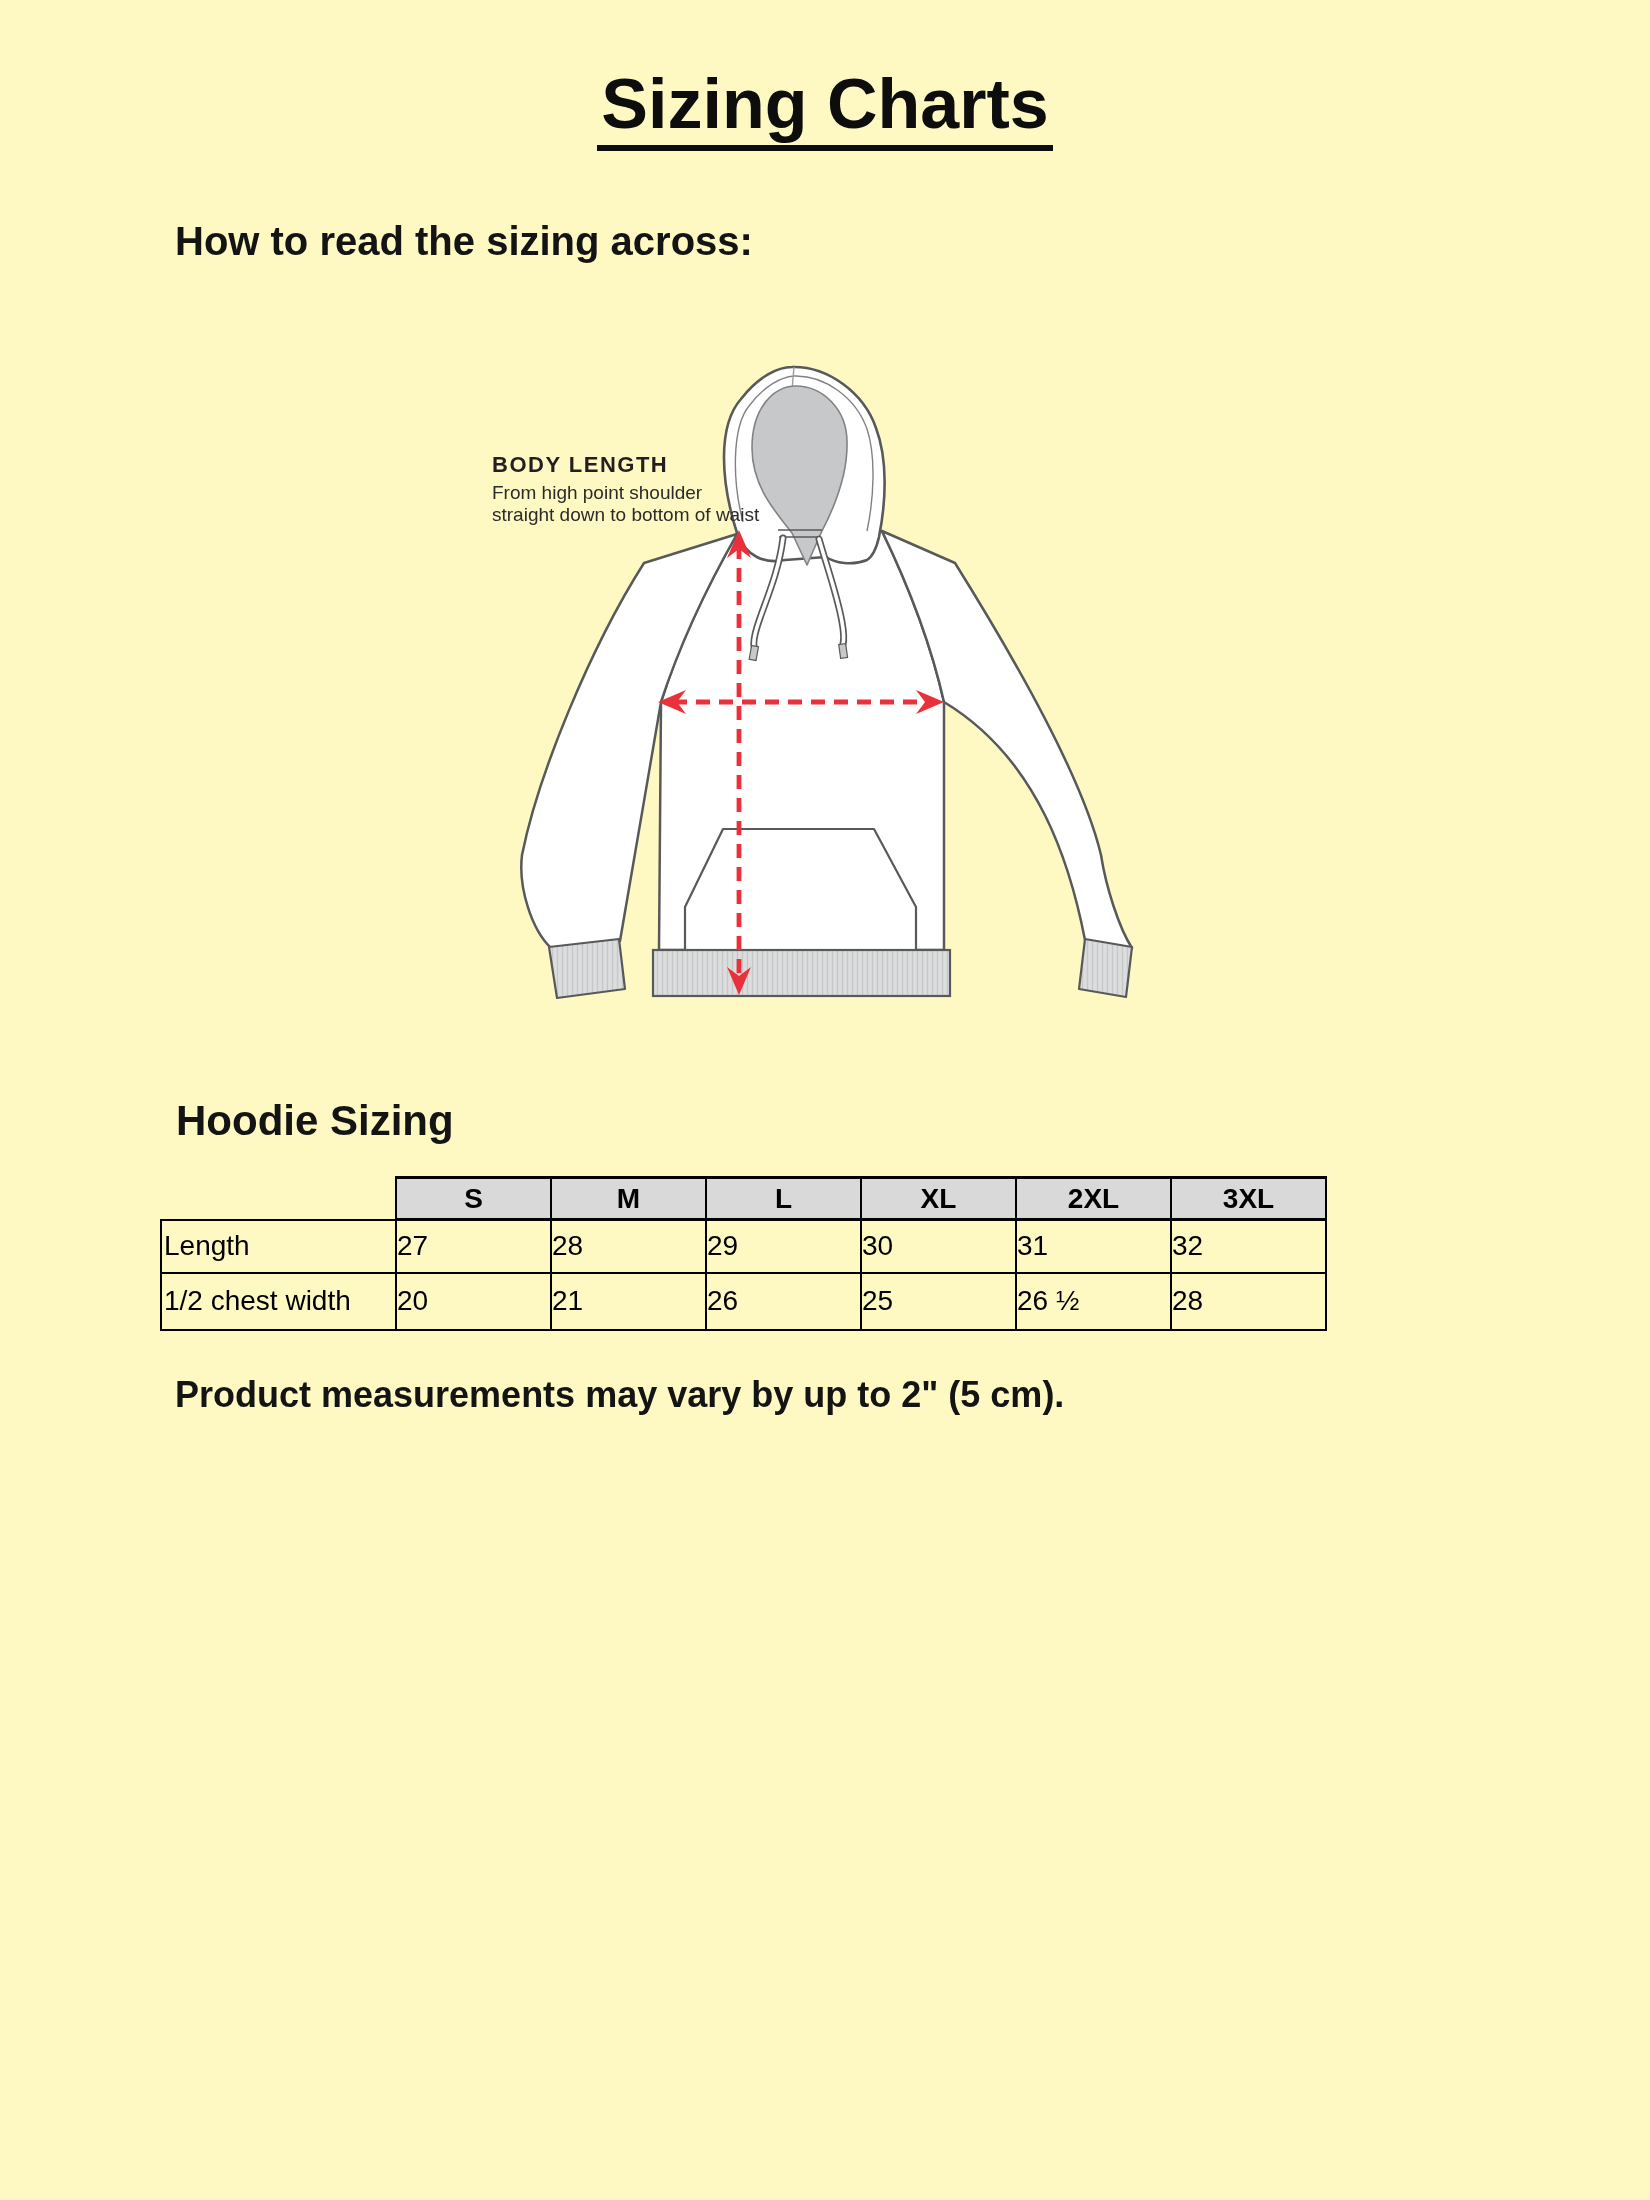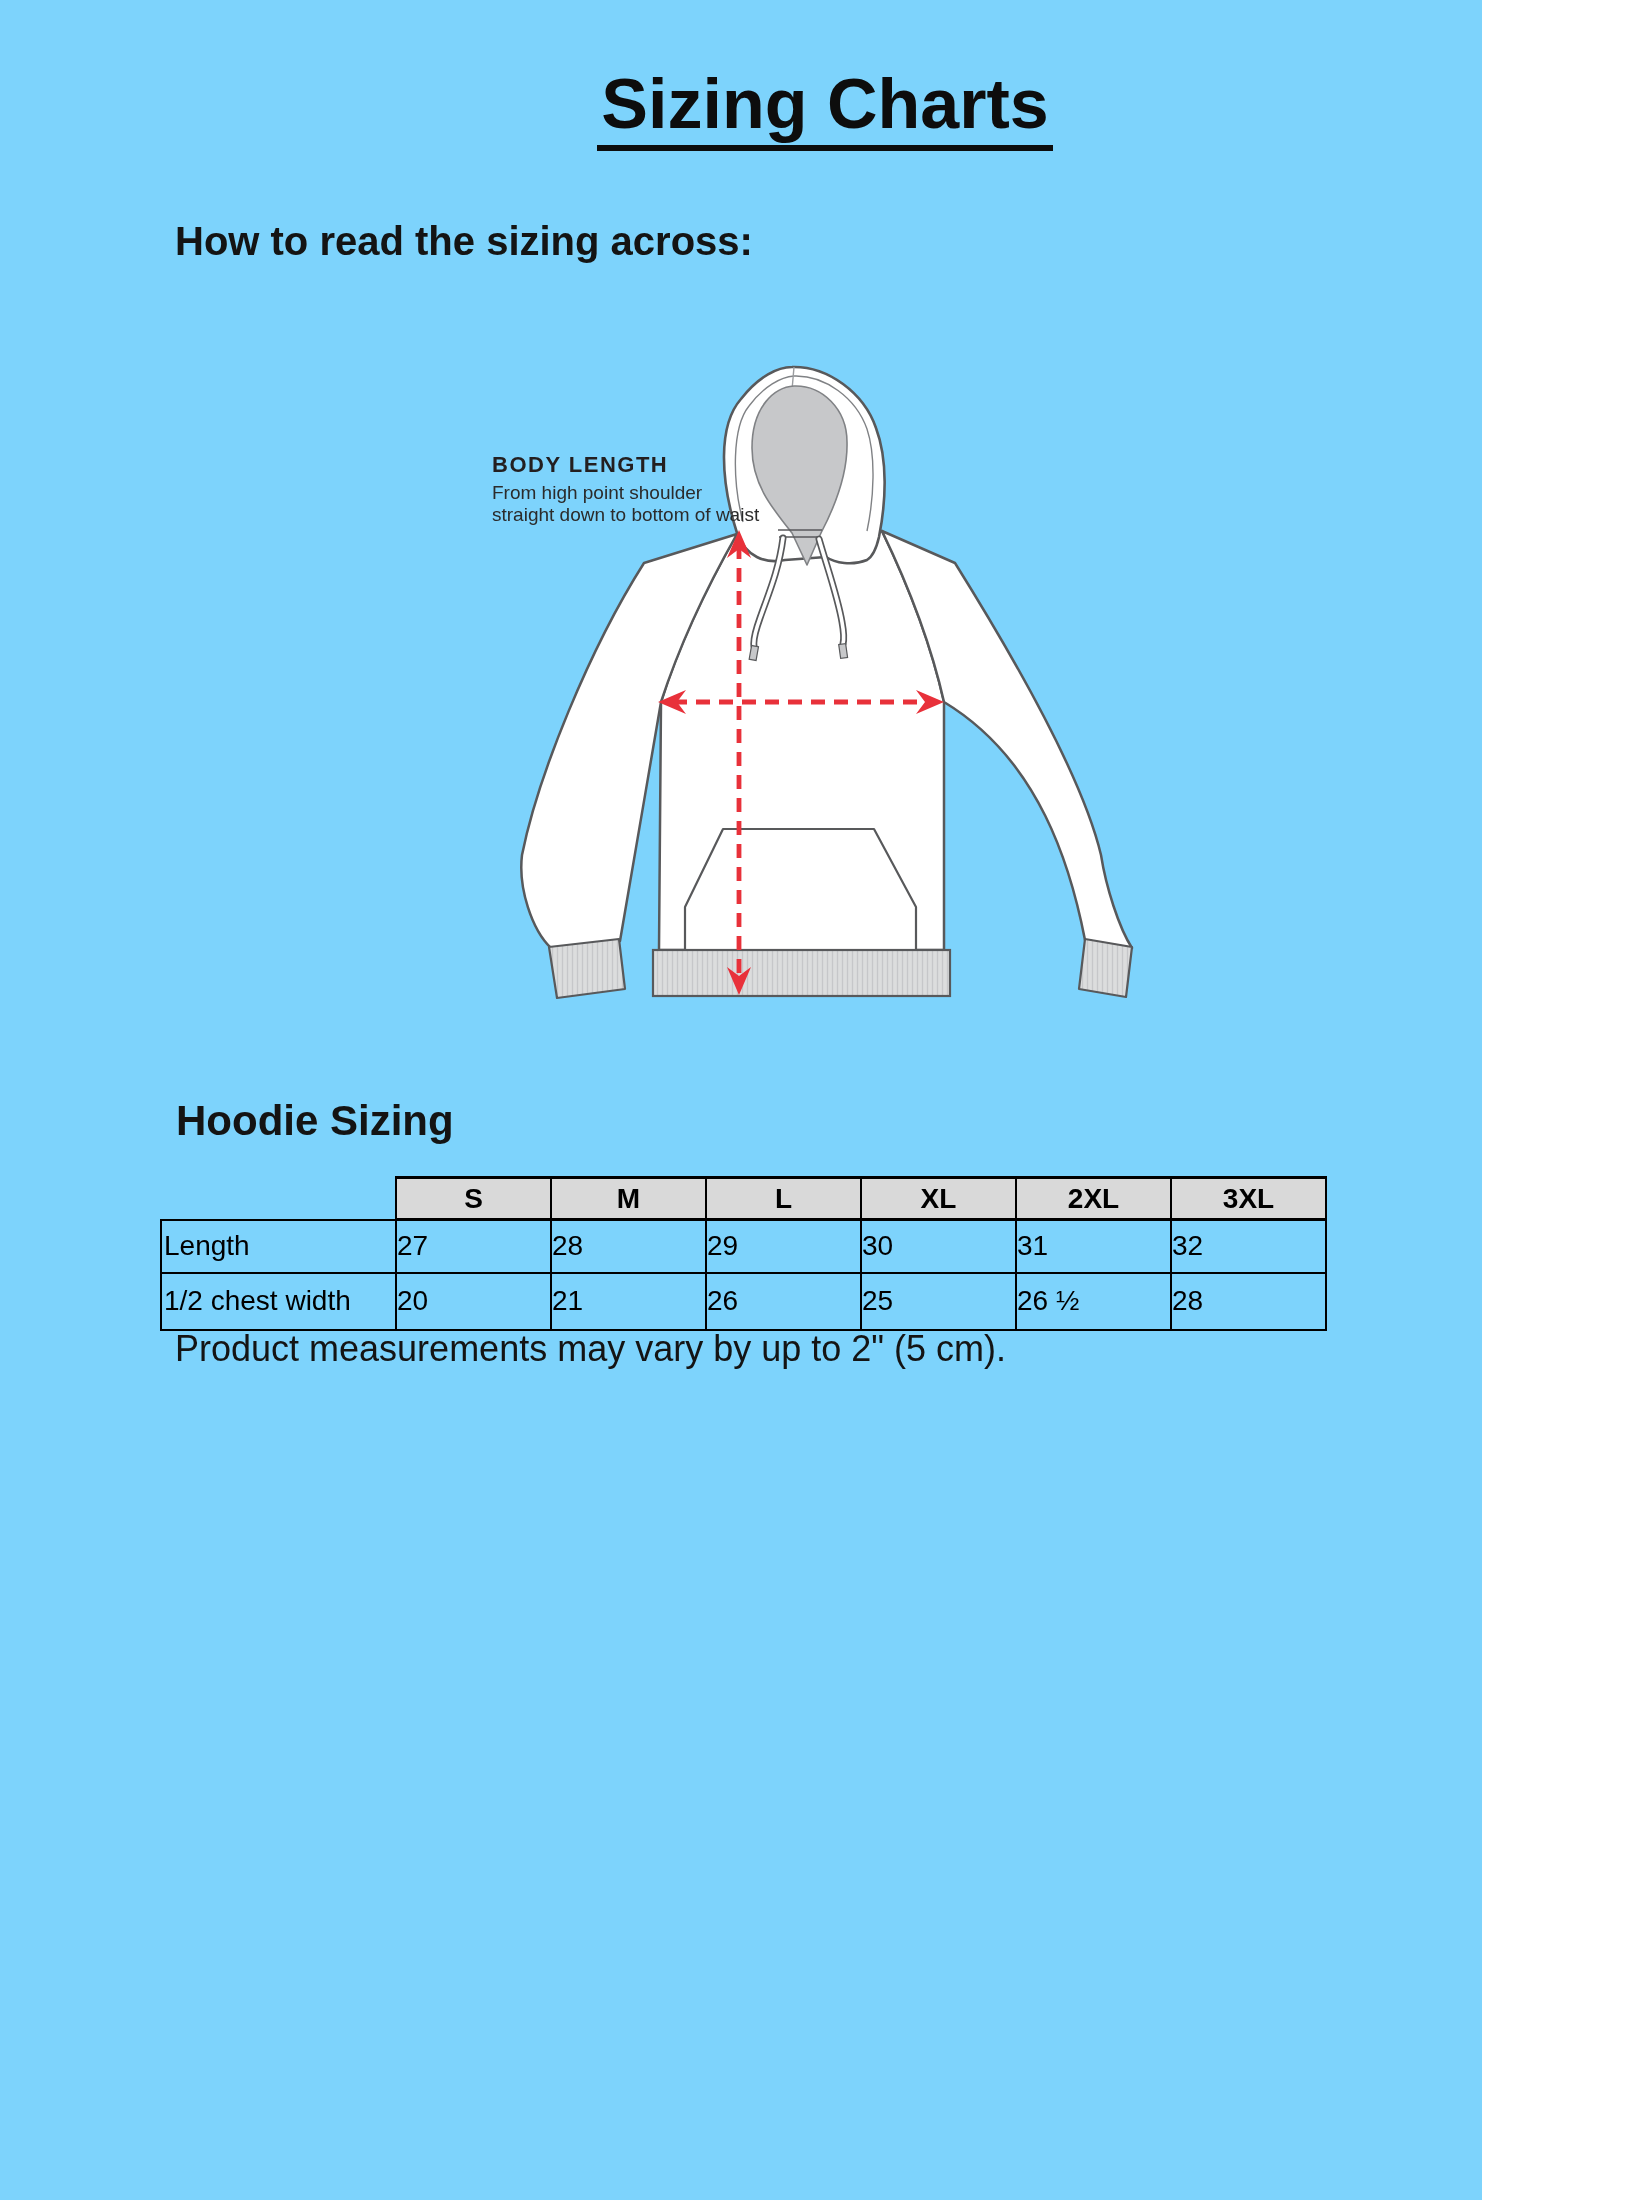--- a/index.html
+++ b/index.html
@@ -4,21 +4,21 @@
 <style>
   * { margin: 0; padding: 0; box-sizing: border-box; }
   html, body { background: #ffffff; }
   body {
     width: 1650px; height: 2200px;
     font-family: "Liberation Sans", "DejaVu Sans", sans-serif;
     color: #111111;
     position: relative;
     overflow: hidden;
   }
-  .page { position: absolute; left: 0; top: 0; width: 1482px; height: 2200px; background: #7dd3fc; }
+  .page { position: absolute; left: 0; top: 0; width: 1650px; height: 2200px; background: #fef9c3; }
 
   .title-wrap { position: absolute; top: 66px; left: 0; width: 1650px; text-align: center; }
   .doc-title {
     display: inline-block;
     font-size: 70px; font-weight: 600; letter-spacing: 0px; color: #0d0d0d;
     border-bottom: 6px solid #0d0d0d; padding: 0 4px 2px 4px; line-height: 1.1;
   }
 
   .how-to {
     position: absolute; left: 175px; top: 219px;
@@ -50,22 +50,22 @@
     border-bottom: 3px solid #000000; border-top: 3px solid #000000;
   }
   .size-table td.corner { border: none; background: transparent; }
   .size-table td.rowlabel { text-align: left; padding-left: 2px; font-weight: 400; }
   .size-table td.val { text-align: left; }
   .size-table tr.hdr { height: 42px; }
   .size-table tr.r1 { height: 53px; }
   .size-table tr.r2 { height: 57px; }
 
   .footnote {
-    position: absolute; left: 175px; top: 1328px;
-    font-size: 36px; font-weight: 400; color: #141414;
+    position: absolute; left: 175px; top: 1374px;
+    font-size: 36px; font-weight: 700; color: #141414;
   }
 </style>
 </head>
 <body>
 
 <div class="page">
 
   <div class="title-wrap">
     <span class="doc-title">Sizing Charts</span>
   </div>

